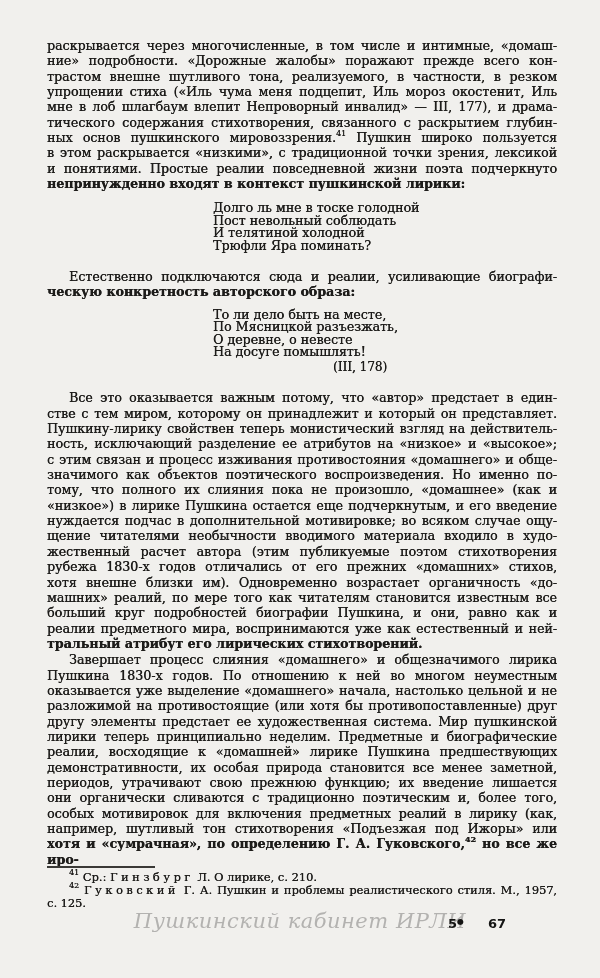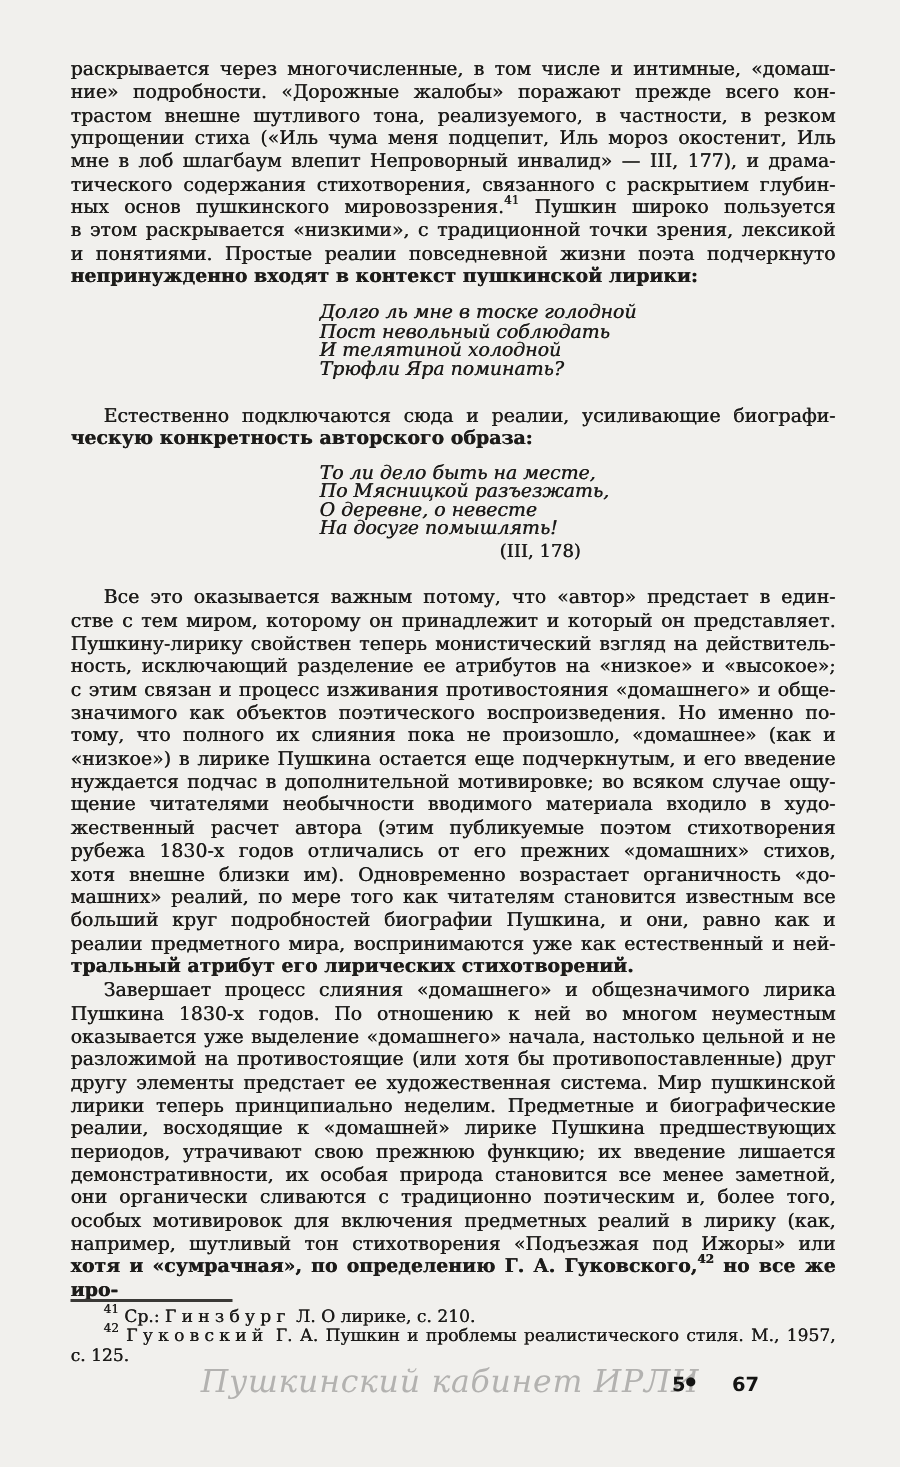--- a/index.html
+++ b/index.html
@@ -23,21 +23,20 @@
     text-shadow: 0.3px 0 0 currentColor;
   }
   .para .line { text-align: justify; text-align-last: justify; }
   .para .line.end { text-align-last: left; font-weight: bold; }
   .para.indent .line:first-child { text-indent: 22px; }
 
   .verse {
     margin-left: 166px;
     line-height: 12.4px;
     font-size: 12.6px;
-    font-style: italic;
   }
   .v1 { margin-top: 11px; }
   .p2 { margin-top: 17px; }
   .v2 { margin-top: 9px; }
   .cite {
     margin-top: 2px;
     margin-left: 286px;
     font-size: 12px;
     line-height: 14px;
   }
@@ -155,22 +154,22 @@
       </div>
 
     <div class="para indent p4">
         <div class="line">Завершает процесс слияния «домашнего» и общезначимого лирика</div>
         <div class="line">Пушкина 1830-х годов. По отношению к ней во многом неуместным</div>
         <div class="line">оказывается уже выделение «домашнего» начала, настолько цельной и не</div>
         <div class="line">разложимой на противостоящие (или хотя бы противопоставленные) друг</div>
         <div class="line">другу элементы предстает ее художественная система. Мир пушкинской</div>
         <div class="line">лирики теперь принципиально неделим. Предметные и биографические</div>
         <div class="line">реалии, восходящие к «домашней» лирике Пушкина предшествующих</div>
+        <div class="line">демонстративности, их особая природа становится все менее заметной,</div>
         <div class="line">периодов, утрачивают свою прежнюю функцию; их введение лишается</div>
-        <div class="line">демонстративности, их особая природа становится все менее заметной,</div>
         <div class="line">они органически сливаются с традиционно поэтическим и, более того,</div>
         <div class="line">особых мотивировок для включения предметных реалий в лирику (как,</div>
         <div class="line">например, шутливый тон стихотворения «Подъезжая под Ижоры» или</div>
         <div class="line end">хотя и «сумрачная», по определению Г. А. Гуковского,<sup>42</sup> но все же иро-</div>
       </div>
   </div>
 
   <div class="fnrule"></div>
 
   <div class="footnotes">

